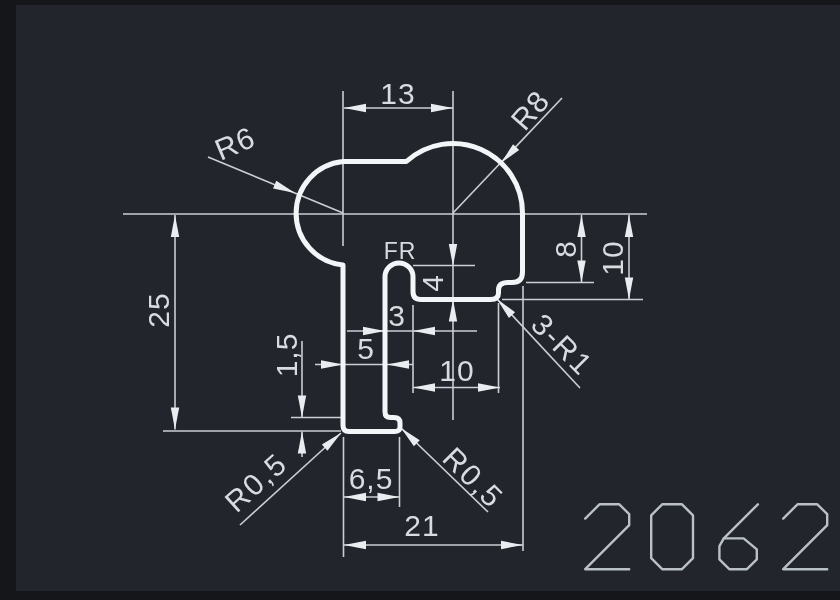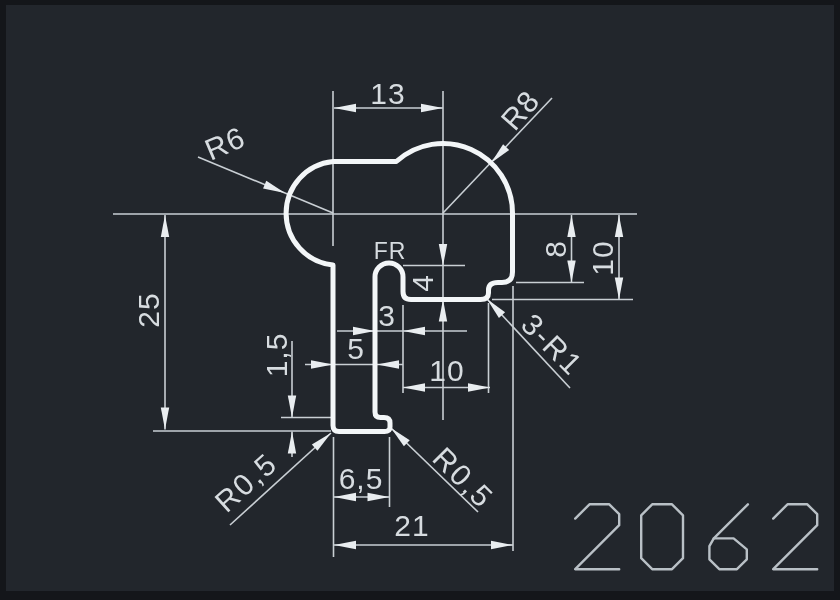--- a/index.html
+++ b/index.html
@@ -1,16 +1,16 @@
 <!DOCTYPE html>
 <html style="--bg: #14161a; --canvas: #22262c; --thin: #c9cfd4; --profile: #f3f6f8; --text: #d7dce0; --arrow: #e9edf0; --pn: #b9c0c6;"><head>
 <meta charset="utf-8">
 <style>
   html,body{margin:0;padding:0;width:840px;height:600px;overflow:hidden;background:var(--bg,#14161a);}
-  .canvas-wrap{position:absolute;left:0;top:0;width:704px;height:600px;}
+  .canvas-wrap{position:absolute;left:10px;top:0;width:704px;height:600px;}
   svg{display:block}
   .thin{stroke:var(--thin,#c9cfd4);stroke-width:1.6;fill:none}
   .profile{stroke:var(--profile,#f3f6f8);stroke-width:5;fill:none;stroke-linejoin:round;stroke-linecap:round}
   .arr{fill:var(--arrow,#e9edf0);stroke:none}
   .dim-text{font-family:"Liberation Sans",sans-serif;font-size:30px;fill:var(--text,#d7dce0);text-anchor:middle;letter-spacing:1px}
   .dim-text-sm{font-family:"Liberation Sans",sans-serif;font-size:23px;fill:var(--text,#d7dce0);text-anchor:middle;letter-spacing:1px}
   .sp{letter-spacing:2px}
   .pn-stroke{stroke:var(--pn,#b9c0c6);stroke-width:2.4;fill:none;stroke-linejoin:round;stroke-linecap:round}
 </style>
 </head>

